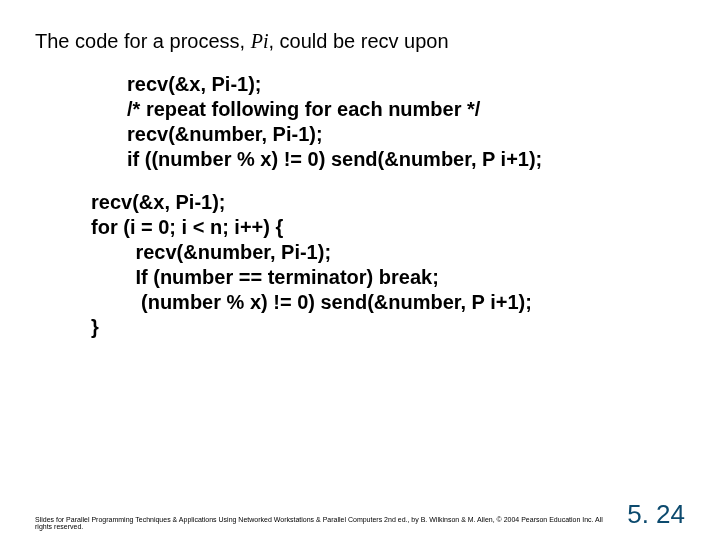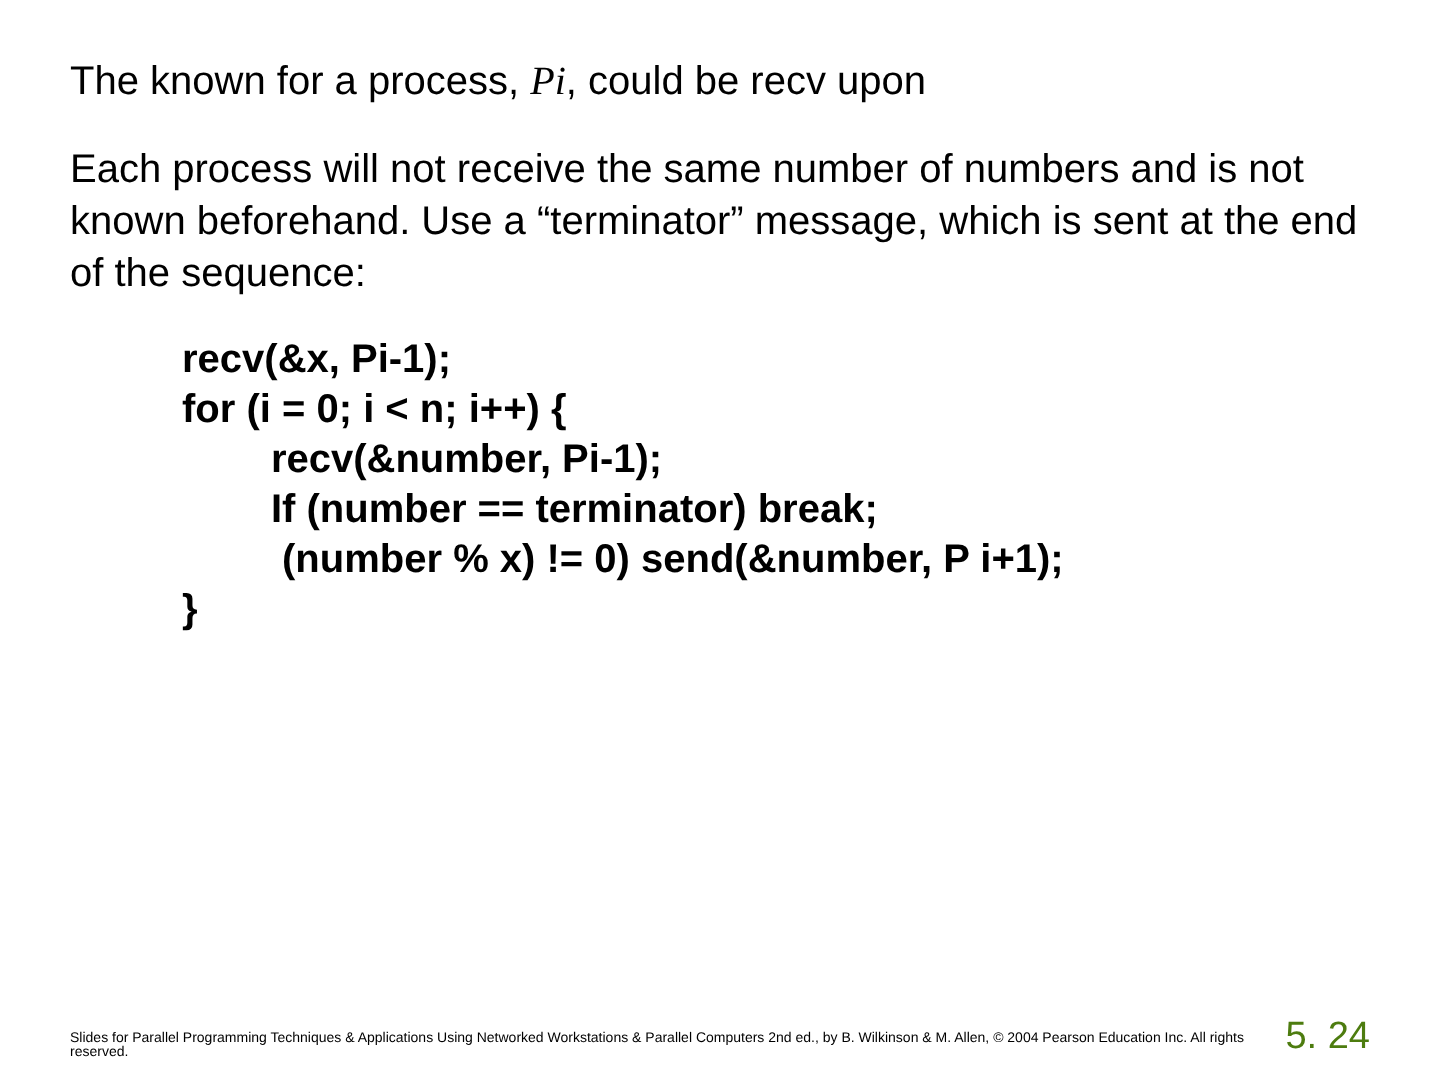--- a/index.html
+++ b/index.html
@@ -53,36 +53,39 @@
     justify-content: space-between;
     align-items: flex-end;
   }
   .credit {
     font-size: 7px;
     color: #000;
     flex: 1;
     padding-right: 10px;
   }
   .pagenum {
-    font-size: 19px;
-    color: #4d7c0f;
+    font-size: 26px;
+    color: #0c4a6e;
     white-space: nowrap;
   }
 </style>
 </head>
 <body>
 
 <div class="slide">
 
   <div class="intro">
-    <span>The known for a process, </span><span class="pi">Pi</span><span>, could be recv upon</span>
+    <span>The code for a process, </span><span class="pi">Pi</span><span>, could be recv upon</span>
   </div>
 
+  <div class="codeblock"><span>recv(&amp;x, Pi-1);</span>
+<span>/* repeat following for each number */</span>
+<span>recv(&amp;number, Pi-1);</span>
+<span>if ((number % x) != 0) send(&amp;number, P i+1);</span></div>
 
-  <div class="para">Each process will not receive the same number of numbers and is not known beforehand. Use a “terminator” message, which is sent at the end of the sequence:</div>
 
   <div class="codeblock2"><span>recv(&amp;x, Pi-1);</span>
 <span>for (i = 0; i &lt; n; i++) {</span>
 <span>        recv(&amp;number, Pi-1);</span>
 <span>        If (number == terminator) break;</span>
 <span>         (number % x) != 0) send(&amp;number, P i+1);</span>
 <span>}</span></div>
 
 </div>
 

